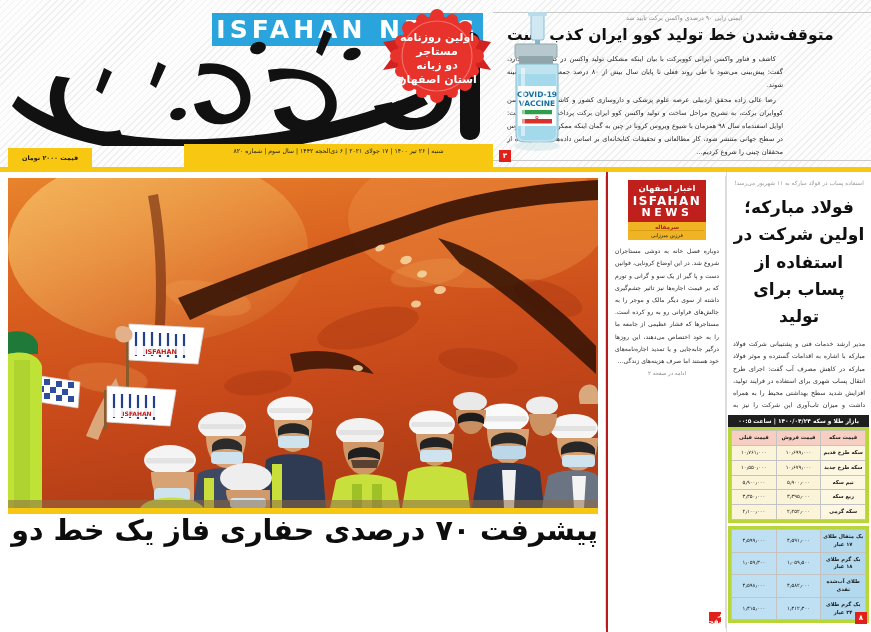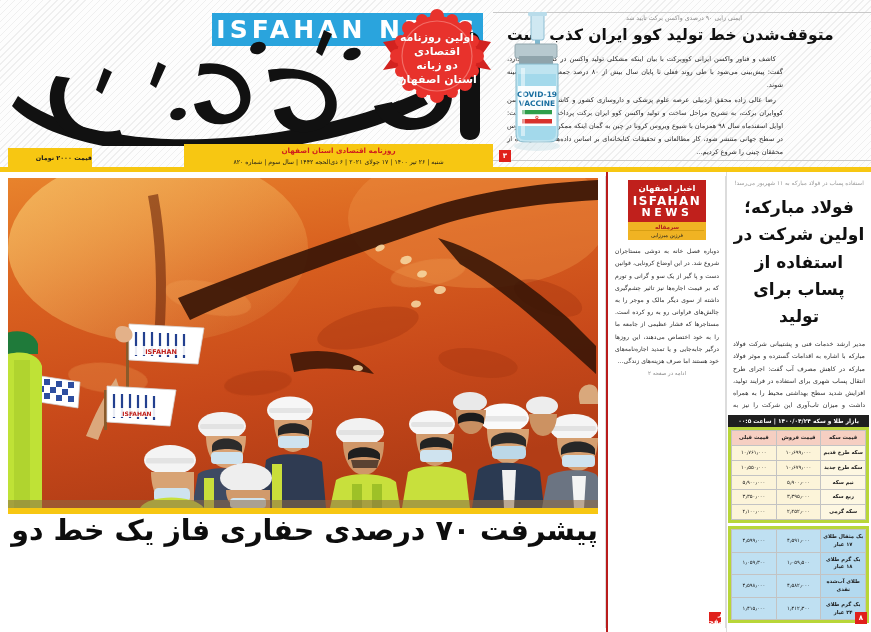--- a/index.html
+++ b/index.html
@@ -140,21 +140,21 @@
   #yellow-sub .sub2 {
     font-size: 6.2px; color: #1a1a1a;
     text-align: center; padding-top: 3px;
   }
 
   #price-box {
     position: absolute;
     left: 8px; top: 148px;
     width: 84px; height: 20px;
     background: #f7c712;
-    display: flex; align-items: center; 
+    display: flex; align-items: center; justify-content: center;
   }
   #price-box span { font-size: 6.4px; color: #1a1a1a; font-weight: bold; }
 
   
   .pagechip {
     position: absolute;
     width: 12px; height: 12px;
     background: #e0201b;
     color: #fff; font-size: 7px; font-weight: bold;
     display: flex; align-items: center; justify-content: center;
@@ -405,21 +405,20 @@
             <ellipse cx="258" cy="30" rx="8" ry="6" transform="rotate(-18 258 30)"></ellipse>
 
             <path d="M150,66 L158,44 L166,48 L156,70 Z"></path>
             <path d="M316,34 L324,12 L332,16 L322,38 Z"></path>
             <path d="M96,72 L104,50 L112,54 L102,76 Z"></path>
           </g>
         </svg>
       </div>
 
       <div id="yellow-sub">
-        <div class="sub1">روزنامه اقتصادی استان اصفهان</div>
         <div class="sub2">شنبه | ۲۶ تیر ۱۴۰۰ | ۱۷ جولای ۲۰۲۱ | ۶ ذی‌الحجه ۱۴۴۲ | سال سوم | شماره ۸۲۰</div>
       </div>
 
       <div id="price-box">
         <span>قیمت ۲۰۰۰ تومان</span>
       </div>
     </div>
 
     <div id="seal">
       <svg width="112" height="100" viewBox="0 0 112 100" xmlns="http://www.w3.org/2000/svg" aria-hidden="true">
@@ -445,21 +444,21 @@
             <circle cx="41" cy="84" r="6"></circle>
               <circle cx="20" cy="63" r="6"></circle>
             <circle cx="20" cy="33" r="6"></circle>
               <circle cx="41" cy="12" r="6"></circle>
           </g>
         </g>
         <circle cx="56" cy="48" r="35" fill="none" stroke="#f26d66" stroke-width="1.2"></circle>
       </svg>
       <div class="seal-text">
         <div>اولین روزنامه</div>
-        <div>اقتصادی</div>
+        <div>مستاجر</div>
         <div>دو زبانه</div>
         <div>استان اصفهان</div>
       </div>
     </div>
 
     <div id="top-article">
       <div class="kicker">ایمنی زایی ۹۰ درصدی واکسن برکت تایید شد</div>
       <div class="headline">متوقف‌شدن خط تولید کوو ایران کذب است</div>
       <div class="body">
         <p>کاشف و فناور واکسن ایرانی کووبرکت با بیان اینکه مشکلی تولید واکسن در کشور وجود ندارد، گفت: پیش‌بینی می‌شود با طی روند فعلی تا پایان سال بیش از ۸۰ درصد جمعیت کشور واکسینه شوند.</p>

